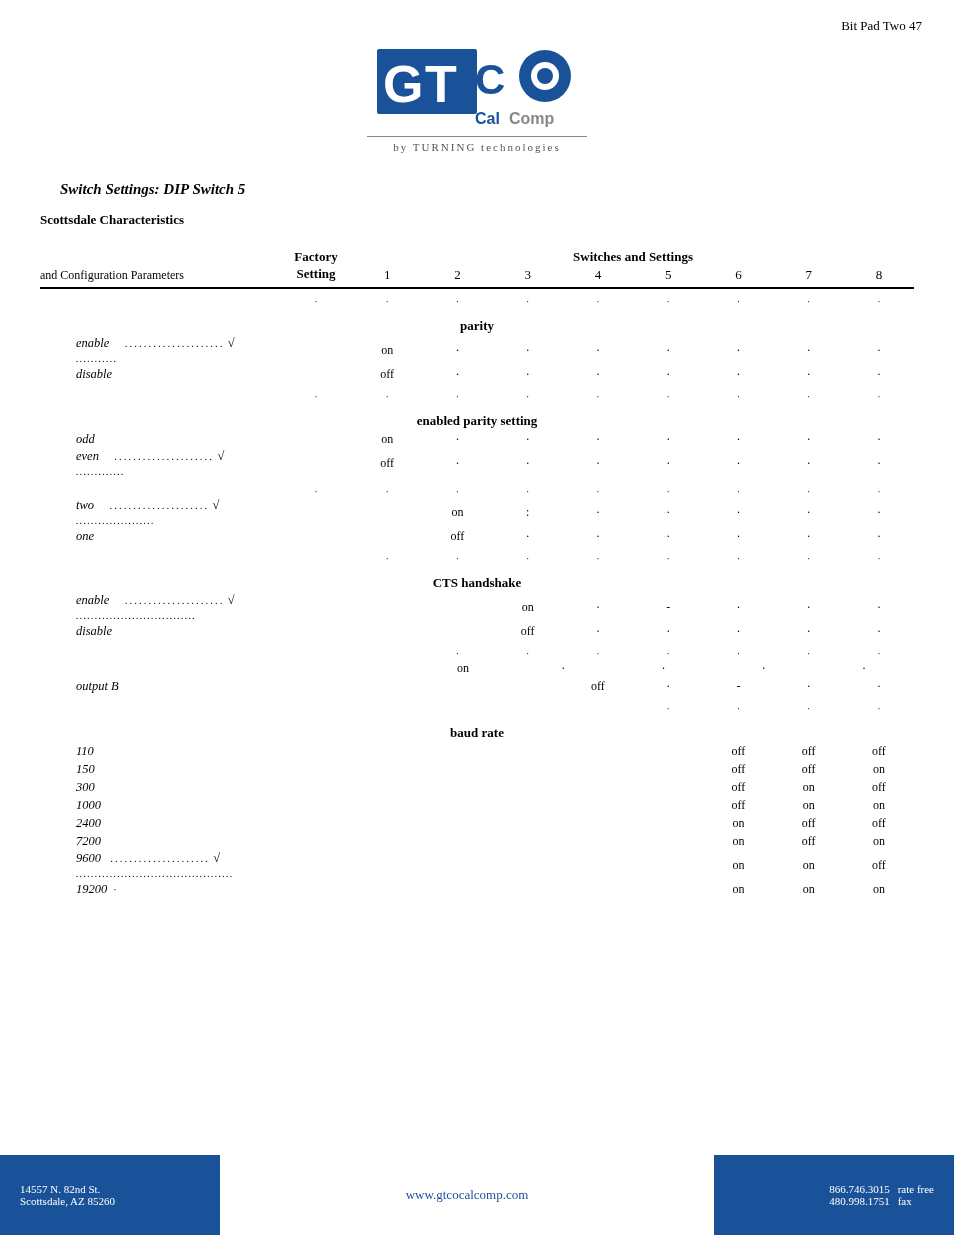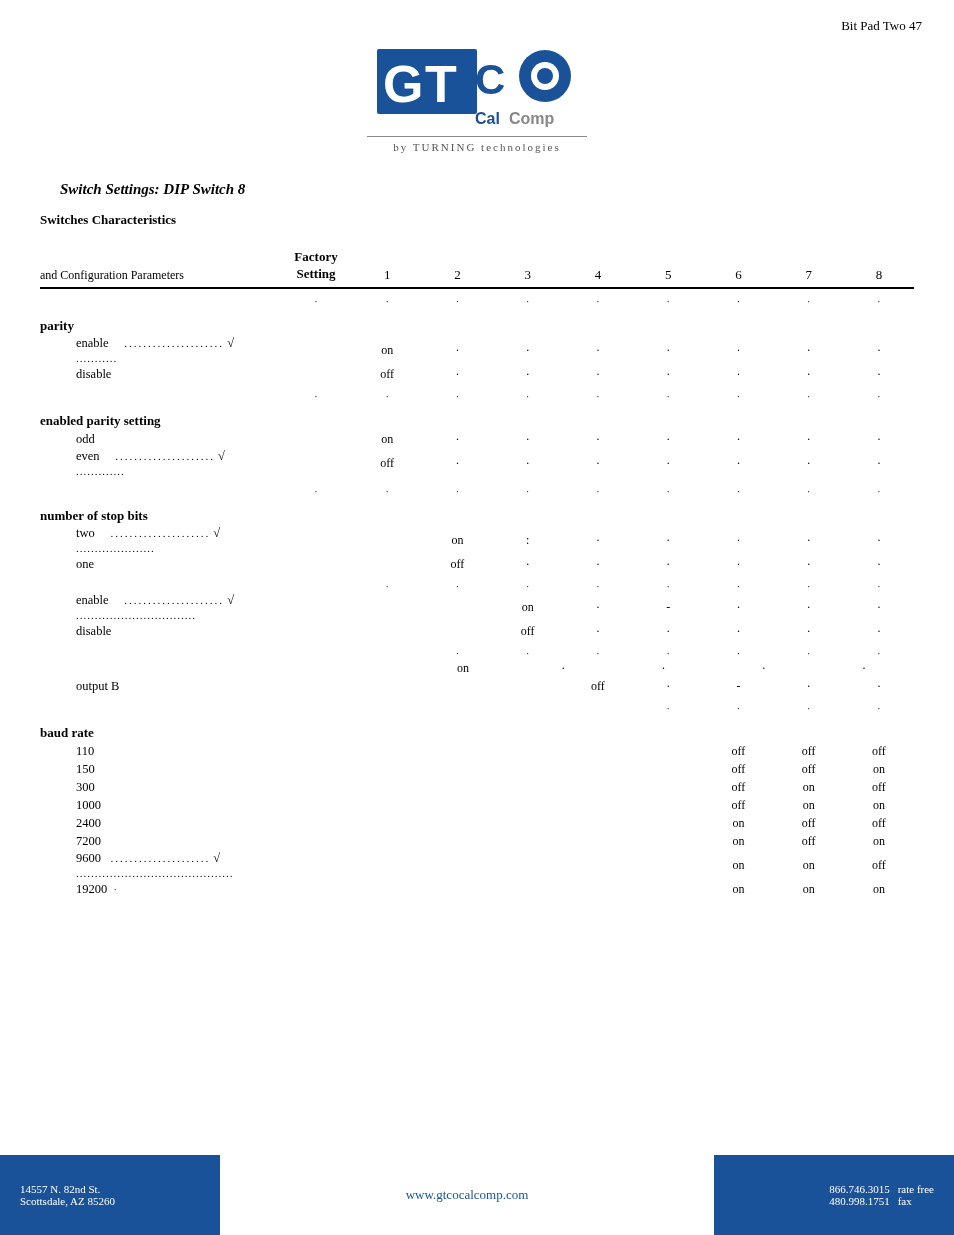--- a/index.html
+++ b/index.html
@@ -89,33 +89,35 @@
     
     .data-section {
       margin-top: 6px;
     }
 
     .section-name {
       font-weight: bold;
       font-size: 13px;
       margin-top: 10px;
       margin-bottom: 2px;
+      text-align: center;
     }
 
     .data-row {
       display: flex;
       align-items: center;
       min-height: 18px;
     }
 
     .row-label {
       width: 240px;
       flex-shrink: 0;
       padding-left: 20px;
       font-size: 12.5px;
+      font-style: italic;
     }
 
     .row-label.indent2 {
       padding-left: 36px;
     }
 
     .row-factory {
       width: 72px;
       flex-shrink: 0;
       text-align: center;
@@ -233,35 +235,36 @@
       <text x="108" y="80" font-family="Arial, sans-serif" font-weight="bold" font-size="16" fill="#1a5299">Cal</text>
 
       <text x="142" y="80" font-family="Arial, sans-serif" font-weight="bold" font-size="16" fill="#888">Comp</text>
     </svg>
     <div class="tagline">
       <span>by TURNING technologies</span>
     </div>
   </div>
 
   <div class="section-title">
-    <span>Switch Settings: DIP Switch 8</span>
+    <span>Switch Settings: DIP Switch 5</span>
   </div>
 
   <div class="table-area">
 
     <div class="table-header-row">
       <div class="col-params-header">
-        <div class="header-label">Switches Characteristics</div>
+        <div class="header-label">Scottsdale Characteristics</div>
         <div class="header-sub">and Configuration Parameters</div>
       </div>
       <div class="col-factory">
         <div class="header-label">Factory</div>
         <div class="header-label">Setting</div>
       </div>
       <div style="flex:1;">
+        <div style="text-align:center; font-weight:bold; font-size:13px; margin-bottom:2px;">Switches and Settings</div>
         <div style="display:flex;">
           <div class="switch-num" style="font-size:13px;">1</div>
           <div class="switch-num" style="font-size:13px;">2</div>
           <div class="switch-num" style="font-size:13px;">3</div>
           <div class="switch-num" style="font-size:13px;">4</div>
           <div class="switch-num" style="font-size:13px;">5</div>
           <div class="switch-num" style="font-size:13px;">6</div>
           <div class="switch-num" style="font-size:13px;">7</div>
           <div class="switch-num" style="font-size:13px;">8</div>
         </div>
@@ -369,21 +372,20 @@
           <div style="flex:1;text-align:center;font-size:10px;">·</div>
           <div style="flex:1;text-align:center;font-size:10px;">·</div>
           <div style="flex:1;text-align:center;font-size:10px;">·</div>
           <div style="flex:1;text-align:center;font-size:10px;">·</div>
           <div style="flex:1;text-align:center;font-size:10px;">·</div>
           <div style="flex:1;text-align:center;font-size:10px;">·</div>
           <div style="flex:1;text-align:center;font-size:10px;">·</div>
           <div style="flex:1;text-align:center;font-size:10px;">·</div>
         </div>
       </div>
-      <div class="section-name">number of stop bits</div>
       <div class="data-row">
         <div class="row-label indent2">two &nbsp;&nbsp;&nbsp;&nbsp;<span style="font-size:11px;letter-spacing:2px;">.....................</span> √ &nbsp; <span style="font-size:11px;letter-spacing:1px;">.....................</span></div>
         <div class="row-factory"></div>
         <div class="row-switches">
           <div class="switch-cell"></div>
           <div class="switch-cell">on</div>
           <div class="switch-cell">:</div>
           <div class="switch-cell">·</div>
           <div class="switch-cell">·</div>
           <div class="switch-cell">·</div>
@@ -415,20 +417,21 @@
           <div style="flex:1;text-align:center;font-size:10px;">·</div>
           <div style="flex:1;text-align:center;font-size:10px;">·</div>
           <div style="flex:1;text-align:center;font-size:10px;">·</div>
           <div style="flex:1;text-align:center;font-size:10px;">·</div>
           <div style="flex:1;text-align:center;font-size:10px;">·</div>
           <div style="flex:1;text-align:center;font-size:10px;">·</div>
           <div style="flex:1;text-align:center;font-size:10px;">·</div>
           <div style="flex:1;text-align:center;font-size:10px;">·</div>
         </div>
       </div>
+      <div class="section-name">CTS handshake</div>
       <div class="data-row">
         <div class="row-label indent2">enable &nbsp;&nbsp;&nbsp;&nbsp;<span style="font-size:11px;letter-spacing:2px;">.....................</span> √ &nbsp; <span style="font-size:11px;letter-spacing:1px;">................................</span></div>
         <div class="row-factory"></div>
         <div class="row-switches">
           <div class="switch-cell"></div>
           <div class="switch-cell"></div>
           <div class="switch-cell">on</div>
           <div class="switch-cell">·</div>
           <div class="switch-cell">-</div>
           <div class="switch-cell">·</div>

